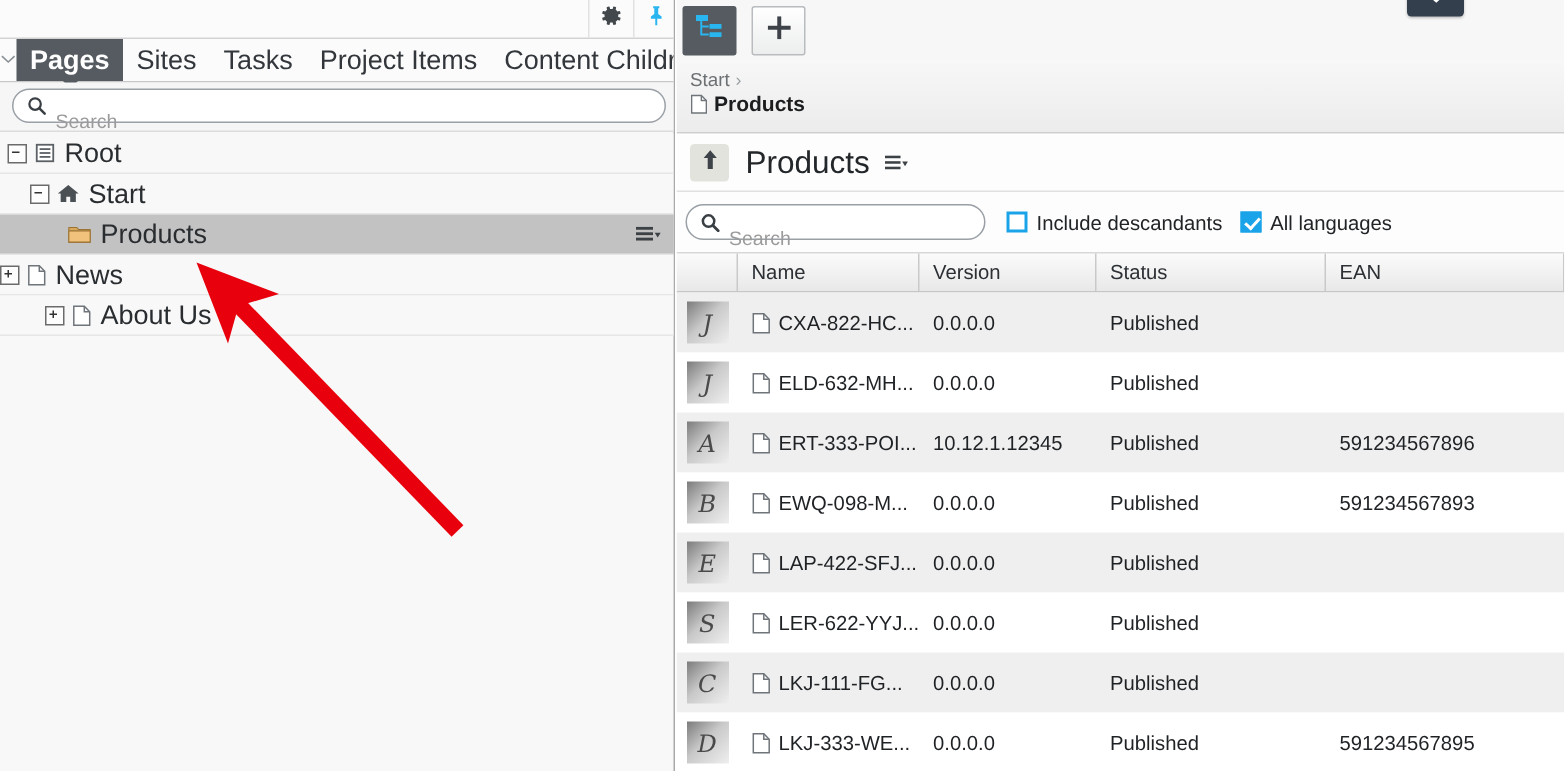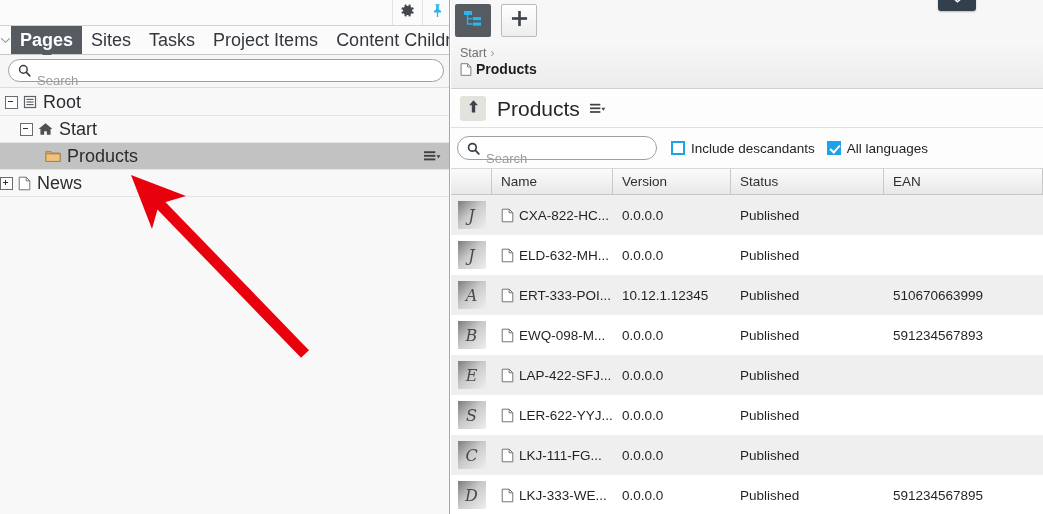--- a/index.html
+++ b/index.html
@@ -433,20 +433,30 @@
         <span class="tree-icon">
           <svg width="13" height="15" viewBox="0 0 13 15">
             <path fill="#fff" stroke="#6f757a" stroke-width="1" d="M1.2 1.2h7l3.6 3.6v9H1.2z"></path>
             <path fill="none" stroke="#6f757a" stroke-width="1" d="M8.2 1.2v3.6h3.6"></path>
           </svg>
         </span>
         <span class="tree-label">News</span>
       </div>
 
 
+      <div class="tree-row" style="padding-left:30px;">
+        <span class="tree-toggle plus"></span>
+        <span class="tree-icon">
+          <svg width="13" height="15" viewBox="0 0 13 15">
+            <path fill="#fff" stroke="#6f757a" stroke-width="1" d="M1.2 1.2h7l3.6 3.6v9H1.2z"></path>
+            <path fill="none" stroke="#6f757a" stroke-width="1" d="M8.2 1.2v3.6h3.6"></path>
+          </svg>
+        </span>
+        <span class="tree-label">About Us</span>
+      </div>
 
     </div>
 
     <svg id="annot-arrow" viewBox="0 0 450 514">
       <g>
         <line x1="305" y1="354" x2="150" y2="194" stroke="#e8000d" stroke-width="11" stroke-linecap="butt"></line>
         <path d="M131 175 L186 196 L159 204 L152 229 Z" fill="#e8000d"></path>
       </g>
     </svg>
 
@@ -603,21 +613,21 @@
               </span>
               <span class="name-txt">ERT-333-POI...</span>
             </div>
             <div class="cell col-ver">
               <span>10.12.1.12345</span>
             </div>
             <div class="cell col-stat">
               <span>Published</span>
             </div>
             <div class="cell col-ean">
-              <span>510670663999</span>
+              <span>591234567896</span>
             </div>
           </div>
           <div class="tbl-row even">
             <div class="cell col-thumb">
               <span class="thumb">B</span>
             </div>
             <div class="cell col-name">
               <span class="name-doc">
                 <svg width="13" height="15" viewBox="0 0 13 15">
                   <path fill="#fff" stroke="#6f757a" stroke-width="1" d="M1.2 1.2h7l3.6 3.6v9H1.2z"></path>

